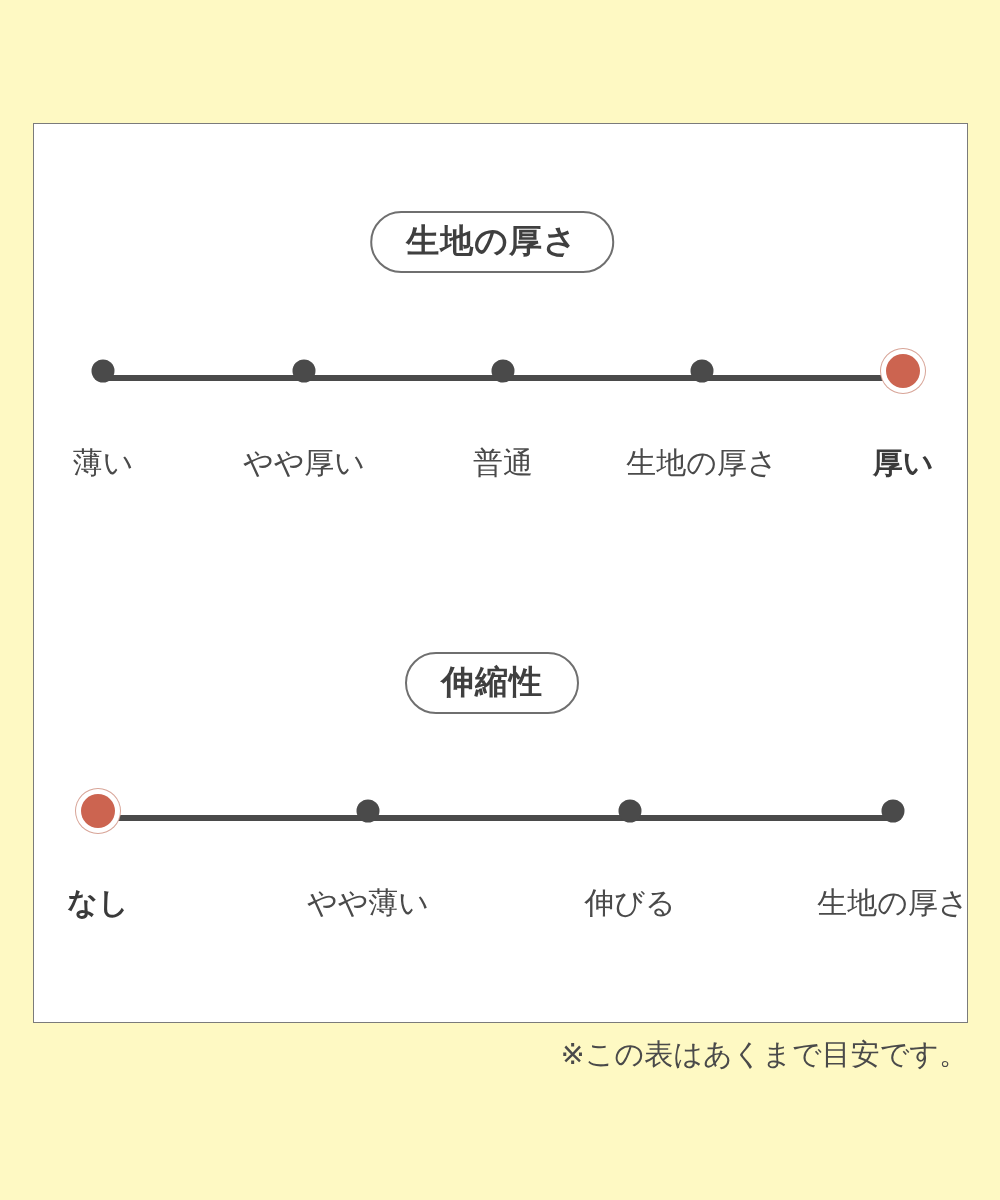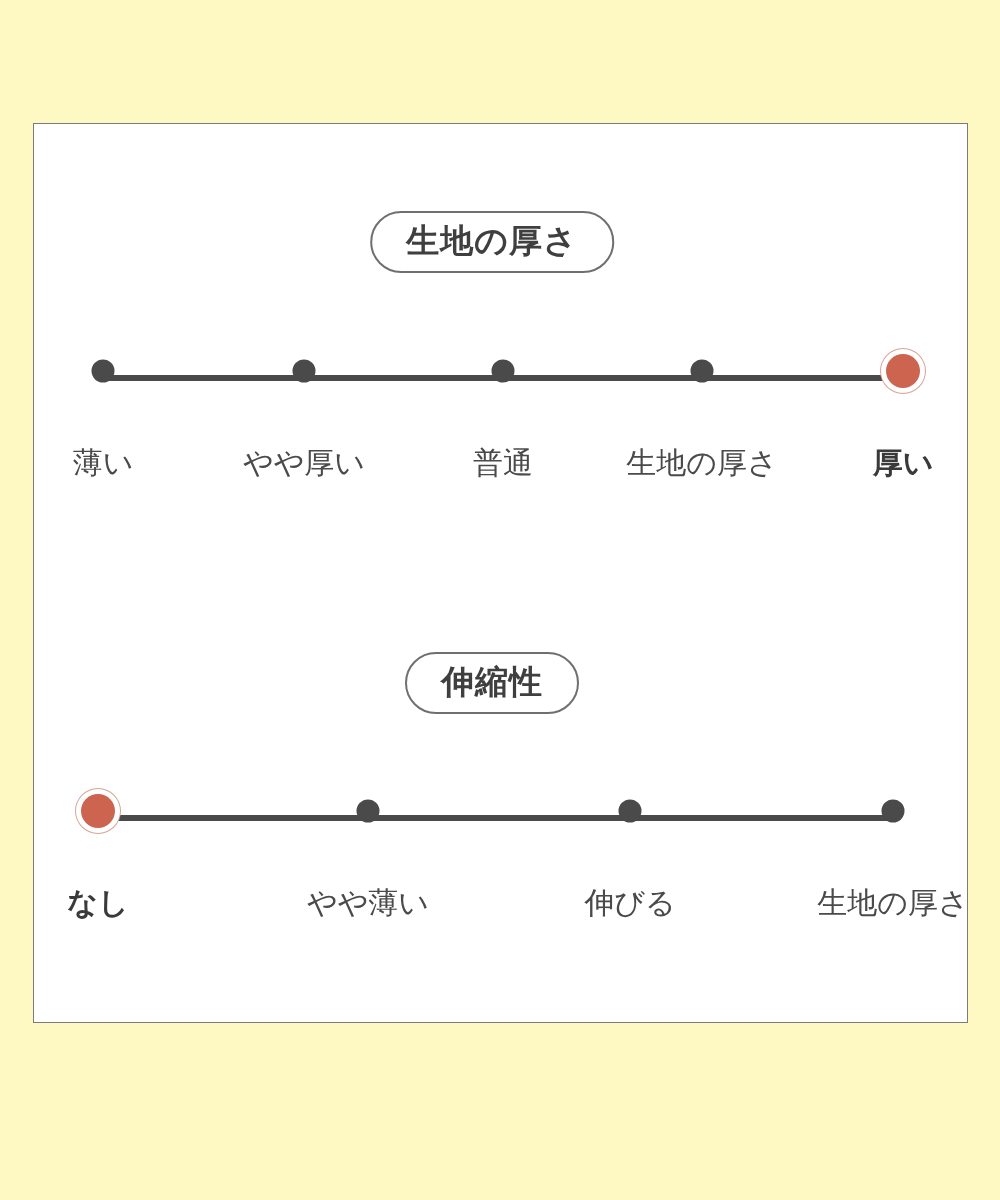--- a/index.html
+++ b/index.html
@@ -164,14 +164,15 @@
       <div class="dot"></div>
       <div class="node-label">伸びる</div>
     </div>
 
     <div class="node" style="left:893px">
       <div class="dot"></div>
       <div class="node-label">生地の厚さ</div>
     </div>
   </div>
 
+  <div class="footnote">※この表はあくまで目安です。</div>
 
 </div>
 
 </body></html>

